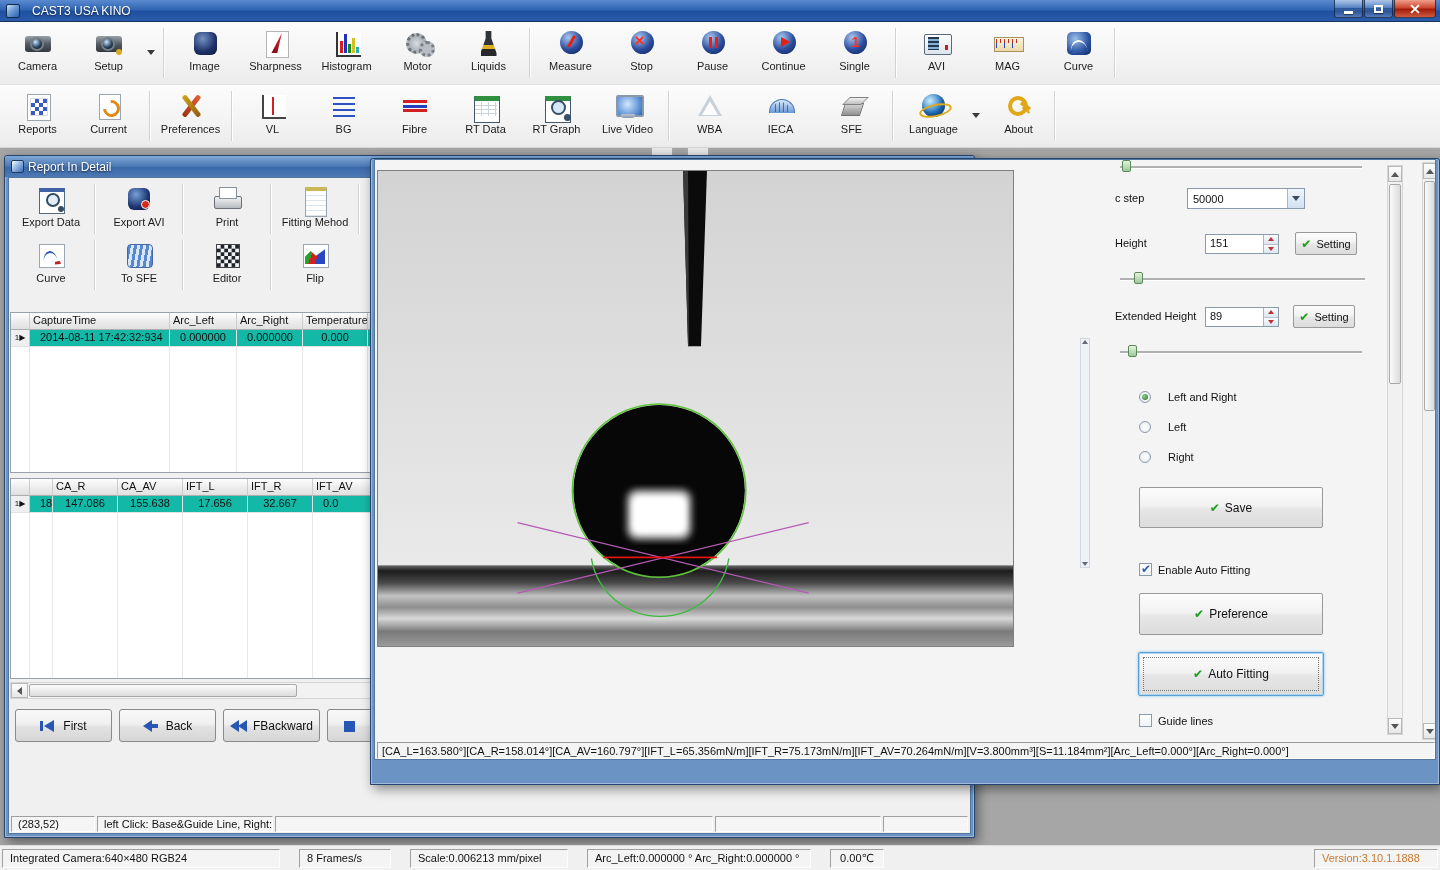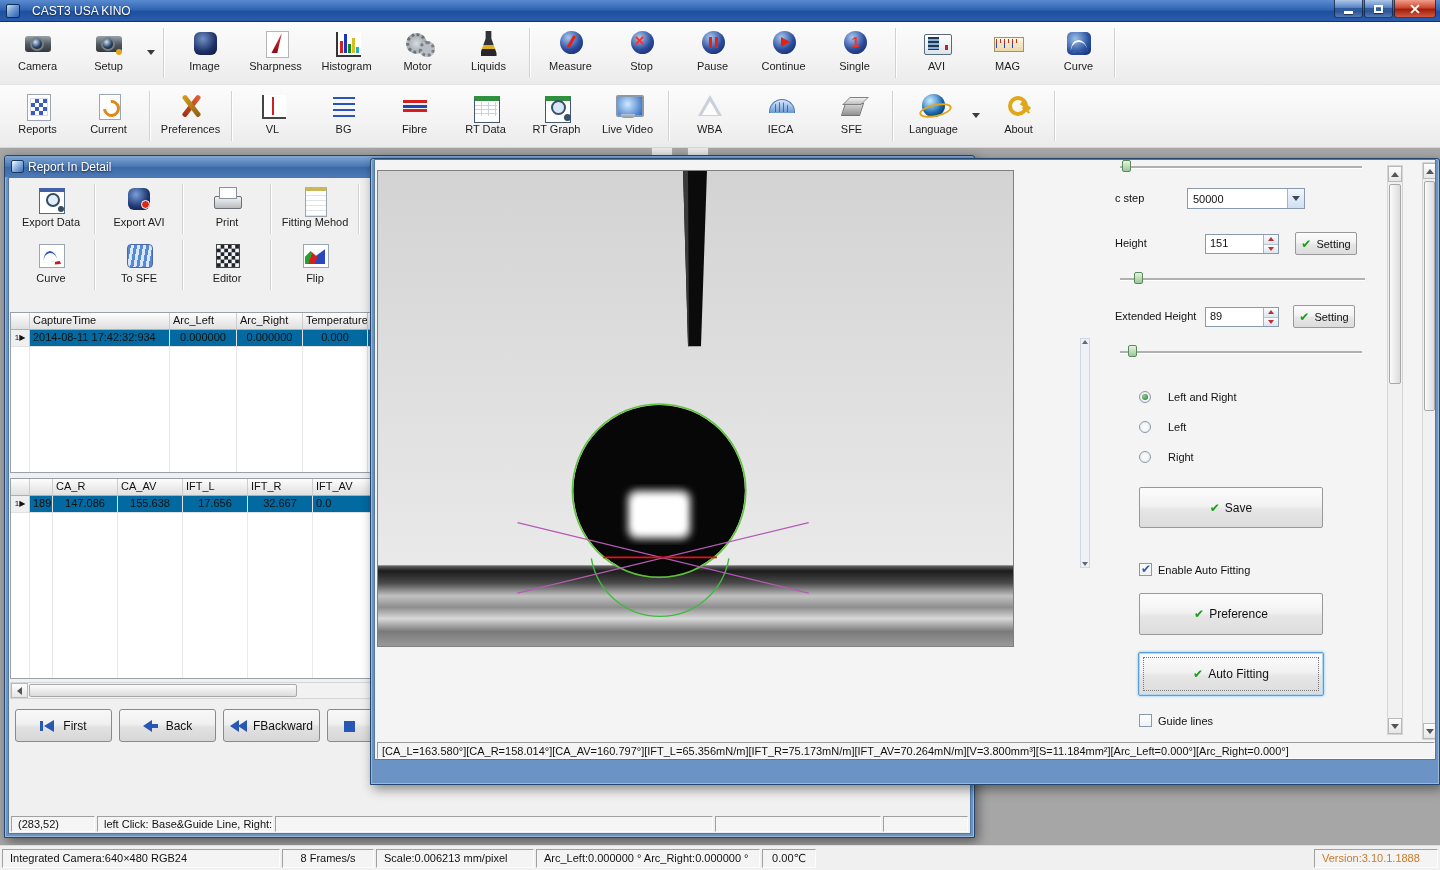--- a/index.html
+++ b/index.html
@@ -142,21 +142,21 @@
   .rtbtn[data-sep="true"]{margin-left:8px}
   .rtbtn[data-sep="true"]::before{content:"";position:absolute;left:-5px;top:2px;height:50px;width:1px;background:#d2d2d2;box-shadow:1px 0 0 #fff}
 
   
   .dtable{position:absolute;left:1px;border:1px solid #97a0ab;background:#fff;display:flex;flex-direction:column;overflow:hidden}
   .t1{top:134px;width:957px;height:161px}
   .t2{top:300px;width:957px;height:201px}
   .trow{display:flex;flex:none}
   .tfill{flex:1}
   .hc{height:17px;padding:1px 3px;background:linear-gradient(#fefefe,#ececec 55%,#e0e0e0);border-right:1px solid #cdcdcd;border-bottom:1px solid #aeaeae;white-space:nowrap;overflow:hidden}
-  .dc{height:17px;padding:1px 3px;background:#0369a1;border-right:1px solid #e2e2e2;border-bottom:1px solid #e2e2e2;white-space:nowrap;overflow:hidden}
+  .dc{height:17px;padding:1px 10px;background:#14b8a6;border-right:1px solid #e2e2e2;border-bottom:1px solid #e2e2e2;white-space:nowrap;overflow:hidden}
   .gc{border-right:1px solid #e8e8e8}
   .num{text-align:center}
   .mk{background:#efefef;border-right:1px solid #c6c6c6;font-size:8px;text-align:center;padding:3px 0}
   .mkc{width:19px;flex:none}
   .t1c0{width:140px;flex:none}.t1c1{width:67px;flex:none}.t1c2{width:66px;flex:none}.t1c3{width:65px;flex:none}
   .t2c0{width:23px;flex:none}.t2c1,.t2c2,.t2c3,.t2c4,.t2c5{width:65px;flex:none}
   .fillc{flex:1;border-right:none}
 
   
   .hscroll{position:absolute;left:1px;top:504px;width:957px;height:17px;background:#f2f2f2;border:1px solid #d5d5d5}
@@ -239,23 +239,23 @@
   .vs-outer{left:1047px;top:2px;width:15px;height:578px}
   .vs-btn{position:absolute;left:0;right:0;height:16px;background:linear-gradient(#fdfdfd,#e6e6e6);border:1px solid #b8b8b8;display:flex;align-items:center;justify-content:center}
   .vs-btn.top{top:0}.vs-btn.bot{bottom:0}
   .vs-thumb{position:absolute;left:1px;right:1px;background:linear-gradient(90deg,#fbfbfb,#dcdcdc);border:1px solid #a8a8a8;border-radius:2px}
   .vs-inner .vs-thumb{top:18px;height:200px}
   .vs-outer .vs-thumb{top:18px;height:230px}
 
   .ylstatus{position:absolute;left:2px;top:582px;width:1058px;height:17px;border:1px solid;border-color:#9a9a9a #fff #fff #9a9a9a;background:#f4f4f4;padding:2px 4px;white-space:nowrap;overflow:hidden}
 
   
-  .statusbar{position:absolute;left:0;right:0;bottom:0;height:25px;background:#f0f0f0;border-top:1px solid #dcdcdc;display:flex;align-items:center;gap:2px;padding:0 2px}
+  .statusbar{position:absolute;left:0;right:0;bottom:0;height:25px;background:#f0f0f0;border-top:1px solid #dcdcdc;display:flex;align-items:center;gap:19px;padding:0 2px}
   .sb-cell{height:19px;border:1px solid;border-color:#a0a0a0 #fdfdfd #fdfdfd #a0a0a0;background:#f4f4f4;padding:2px 7px;white-space:nowrap;overflow:hidden}
-  .sbc1{width:278px;flex:none}.sbc2{width:92px;flex:none;text-align:center}.sbc3{width:158px;flex:none}.sbc4{width:224px;flex:none}.sbc5{width:54px;flex:none;text-align:center}
+  .sbc1{width:278px;flex:none}.sbc2{width:92px;flex:none;}.sbc3{width:158px;flex:none}.sbc4{width:224px;flex:none}.sbc5{width:54px;flex:none;text-align:center}
   .sb-fill{flex:1;height:19px}
   .sbver{width:124px;flex:none;color:#c87a2e}
   .sbver b{font-weight:normal;}
 </style>
 </head>
 <body>
 
 <div class="app">
 
   <div class="titlebar">

